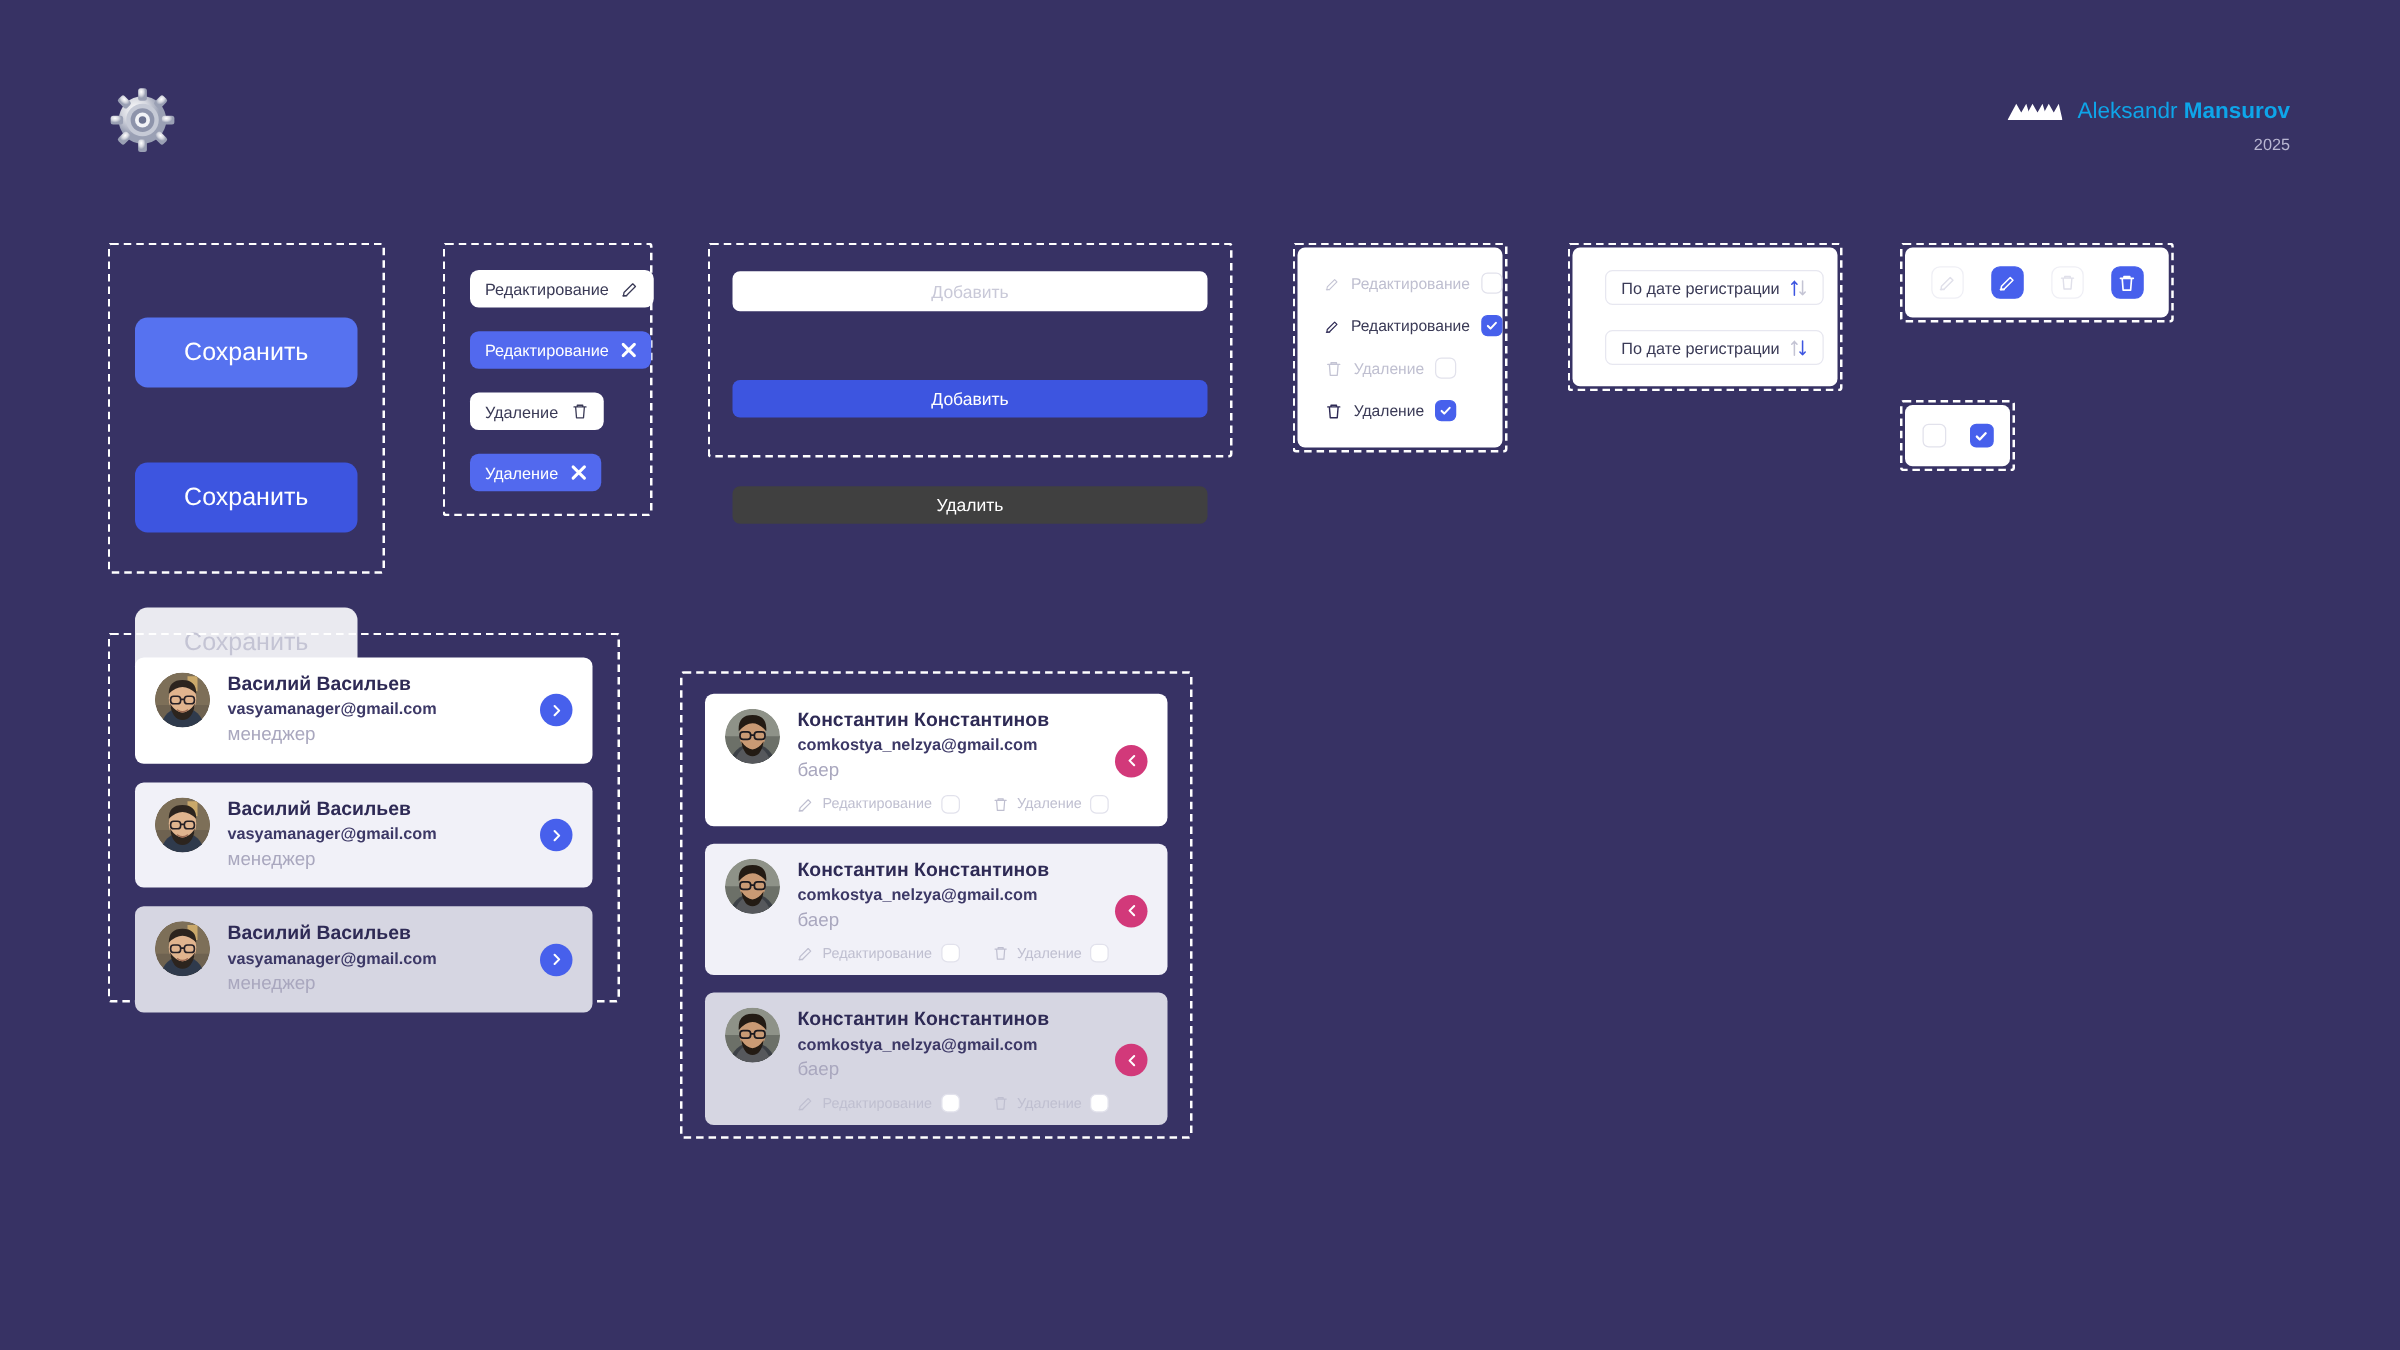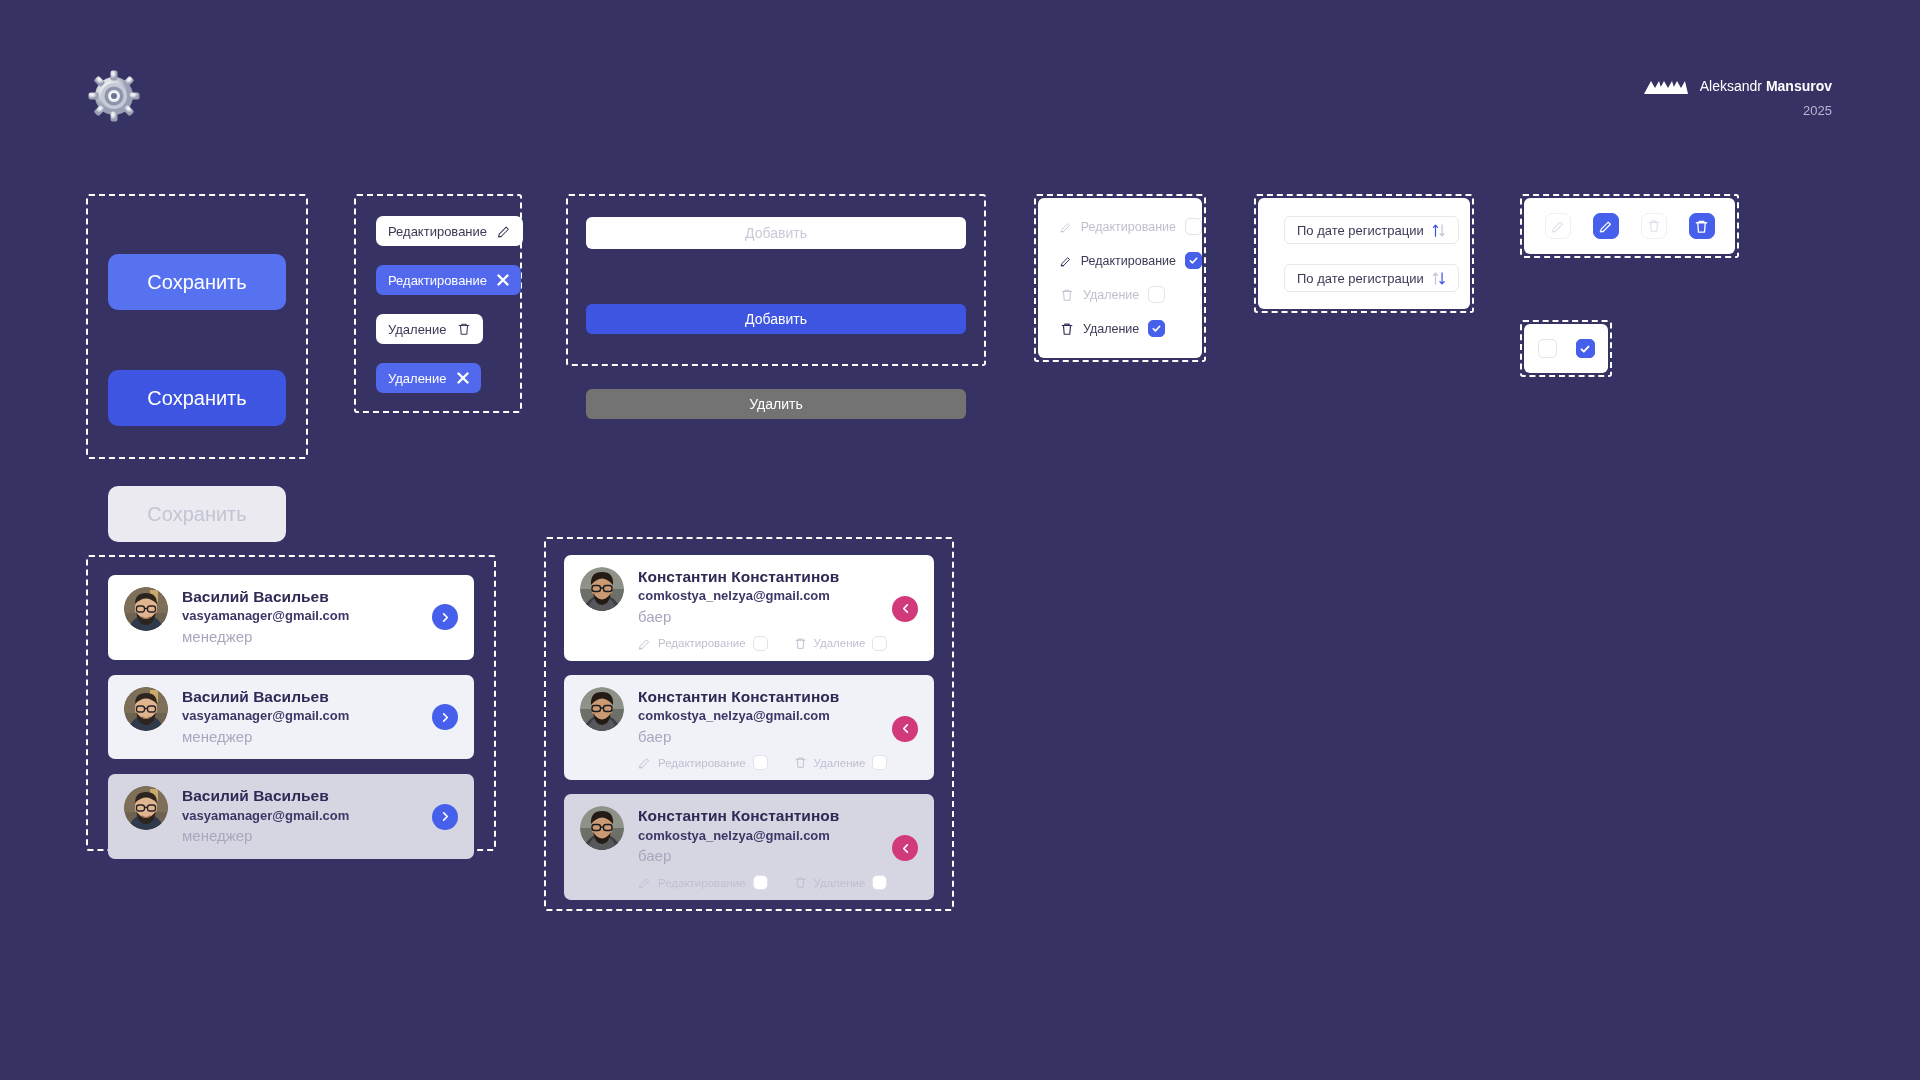--- a/index.html
+++ b/index.html
@@ -18,21 +18,21 @@
   }
   .gear-icon { width: 52px; height: 52px; flex: 0 0 auto; }
   .header-title h1 {
     color: #ffffff; font-size: 46px; font-weight: 700; letter-spacing: -0.5px;
   }
   .brand {
     position: absolute; right: 88px; top: 78px; text-align: right;
   }
   .brand-row { display: flex; align-items: center; gap: 12px; justify-content: flex-end; }
   .brand-logo { width: 44px; height: 15px; flex: 0 0 auto; }
-  .brand-name { color: #ffffff; font-size: 14px; font-weight: 400; white-space: nowrap; }
+  .brand-name { color: #0ea5e9; font-size: 18px; font-weight: 400; white-space: nowrap; }
   .brand-name b { font-weight: 700; }
   .brand-year { color: #b9b6d2; font-size: 13px; margin-top: 9px; }
 
   
   .dgroup {
     position: absolute;
     border: 2px dashed #ffffff;
     border-radius: 3px;
   }
   .card-white {
@@ -69,21 +69,21 @@
     width: 380px; height: 32px;
     background: #ffffff; border: none; border-radius: 6px;
     padding: 0 14px; font-size: 14px; color: #3a3a56;
     font-family: "Liberation Sans", sans-serif;
     text-align: center;
   }
   .input-add::placeholder { color: #C9C9D8; }
   .btn-wide {
     width: 380px; height: 30px; border-radius: 6px; font-size: 14px;
   }
-  .btn-pink { background: #737373; }
+  .btn-pink { background: #404040; }
 
   
   .cbrow { display: flex; align-items: center; gap: 9px; font-size: 12.5px; }
   .cbrow .lbl { white-space: nowrap; }
   .cbrow.on .lbl { color: #3a3a56; }
   .cbrow.off .lbl { color: #BFBFD0; }
   .cb {
     width: 17px; height: 17px; border-radius: 5px; flex: 0 0 auto;
     display: flex; align-items: center; justify-content: center; cursor: pointer;
   }
@@ -344,21 +344,21 @@
     <div class="card-white" style="left:2px; top:2px; right:2px; bottom:2px; display:flex; align-items:center; justify-content:center; gap:19px;">
       <span class="cb cb-off" style="width:19px;height:19px;"></span>
       <span class="cb cb-on" style="width:19px;height:19px;">
         <svg width="12" height="12" viewBox="0 0 12 12">
           <path d="M2.5 6.3 L4.8 8.6 L9.5 3.6" fill="none" stroke="#ffffff" stroke-width="1.9" stroke-linecap="round" stroke-linejoin="round"></path>
         </svg>
       </span>
     </div>
   </div>
 
-  <div class="dgroup" style="left:86px; top:555px; width:410px; height:296px;">
+  <div class="dgroup" style="left:86px; top:506px; width:410px; height:296px;">
     <div style="display:flex; flex-direction:column; gap:15px; padding:18px 20px;">
 
       <div class="ucard bg-white">
         <span class="avatar">
           <svg viewBox="0 0 44 44" width="44" height="44">
             <defs>
                 <clipPath id="ca1">
                   <circle cx="22" cy="22" r="22"></circle>
                 </clipPath>
               </defs>

